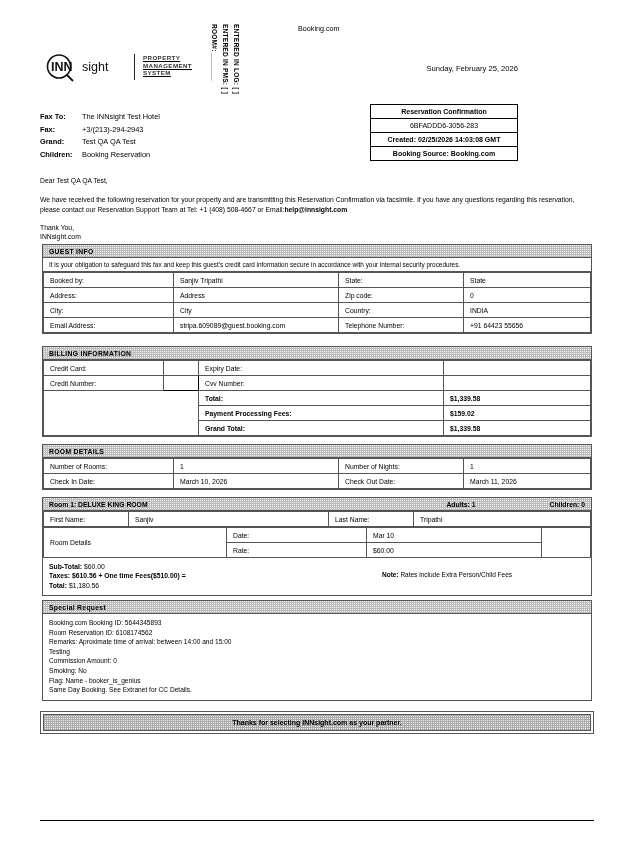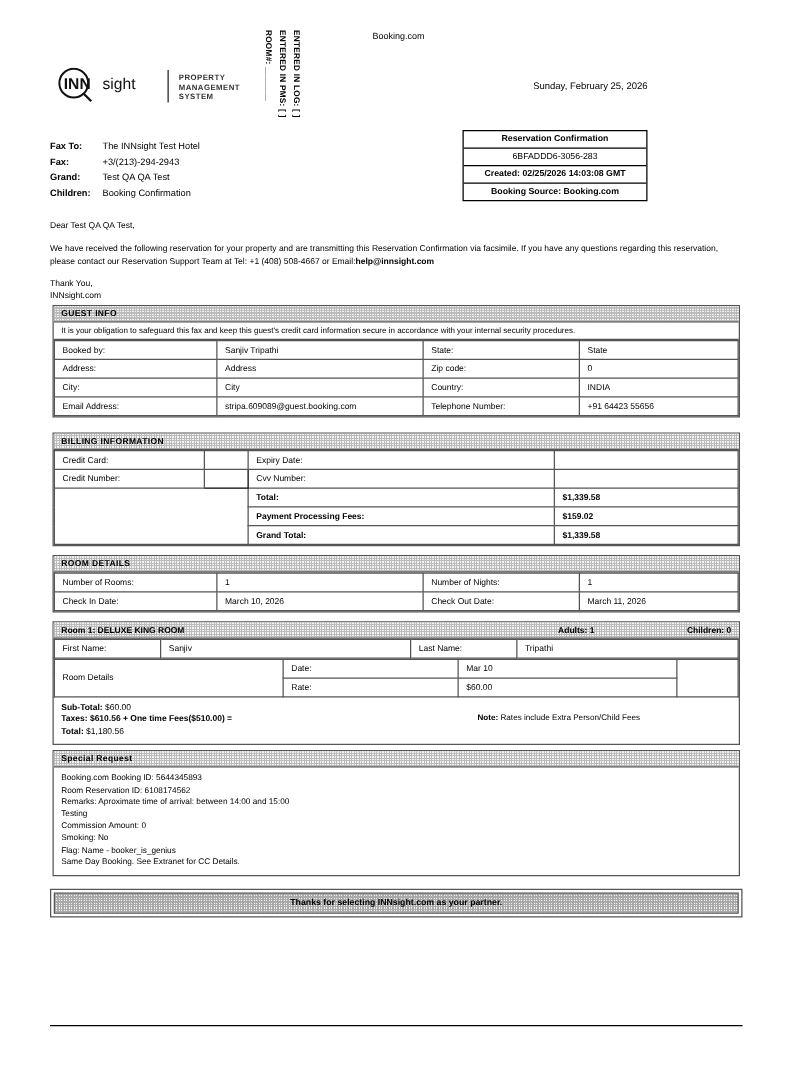--- a/index.html
+++ b/index.html
@@ -31,21 +31,21 @@
     transform: rotate(90deg);
     white-space: nowrap;
     font-size:6.6px;
     font-weight:bold;
     letter-spacing:0.2px;
   }
   .v1 { left:44px; top:2px; }
   .v2 { left:33px; top:2px; }
   .v3 { left:22px; top:2px; }
 
-  .logo-wrap { position:absolute; left:44px; top:54px; display:flex; align-items:flex-end; }
+  .logo-wrap { position:absolute; left:44px; top:54px; display:flex; align-items:flex-start;text-decoration:underline; }
   .logo-mark { position:relative; width:86px; height:28px; }
   .logo-mark svg { position:absolute; left:0; top:0; }
   .logo-div { width:1px; height:26px; background:#222; margin:0 8px 0 4px; }
   .logo-sub { font-size:6.2px; line-height:7.6px; letter-spacing:.4px; color:#333; font-weight:bold; }
 
   .date-line {
     position:absolute; right:42px; top:64px;
     font-size:7.6px;
   }
 
@@ -177,21 +177,21 @@
     <div class="fax-row">
       <span class="fax-lbl">Fax:</span>
       <span class="fax-val">+3/(213)-294-2943</span>
     </div>
     <div class="fax-row">
       <span class="fax-lbl">Grand:</span>
       <span class="fax-val">Test QA QA Test</span>
     </div>
     <div class="fax-row">
       <span class="fax-lbl">Children:</span>
-      <span class="fax-val">Booking Confirmation</span>
+      <span class="fax-val">Booking Reservation</span>
     </div>
   </div>
 
   <div class="conf-box">
     <div class="conf-row b">Reservation Confirmation</div>
     <div class="conf-row">6BFADDD6-3056-283</div>
     <div class="conf-row b">
       <span>Created:</span>
       <span>02/25/2026 14:03:08 GMT</span>
     </div>

